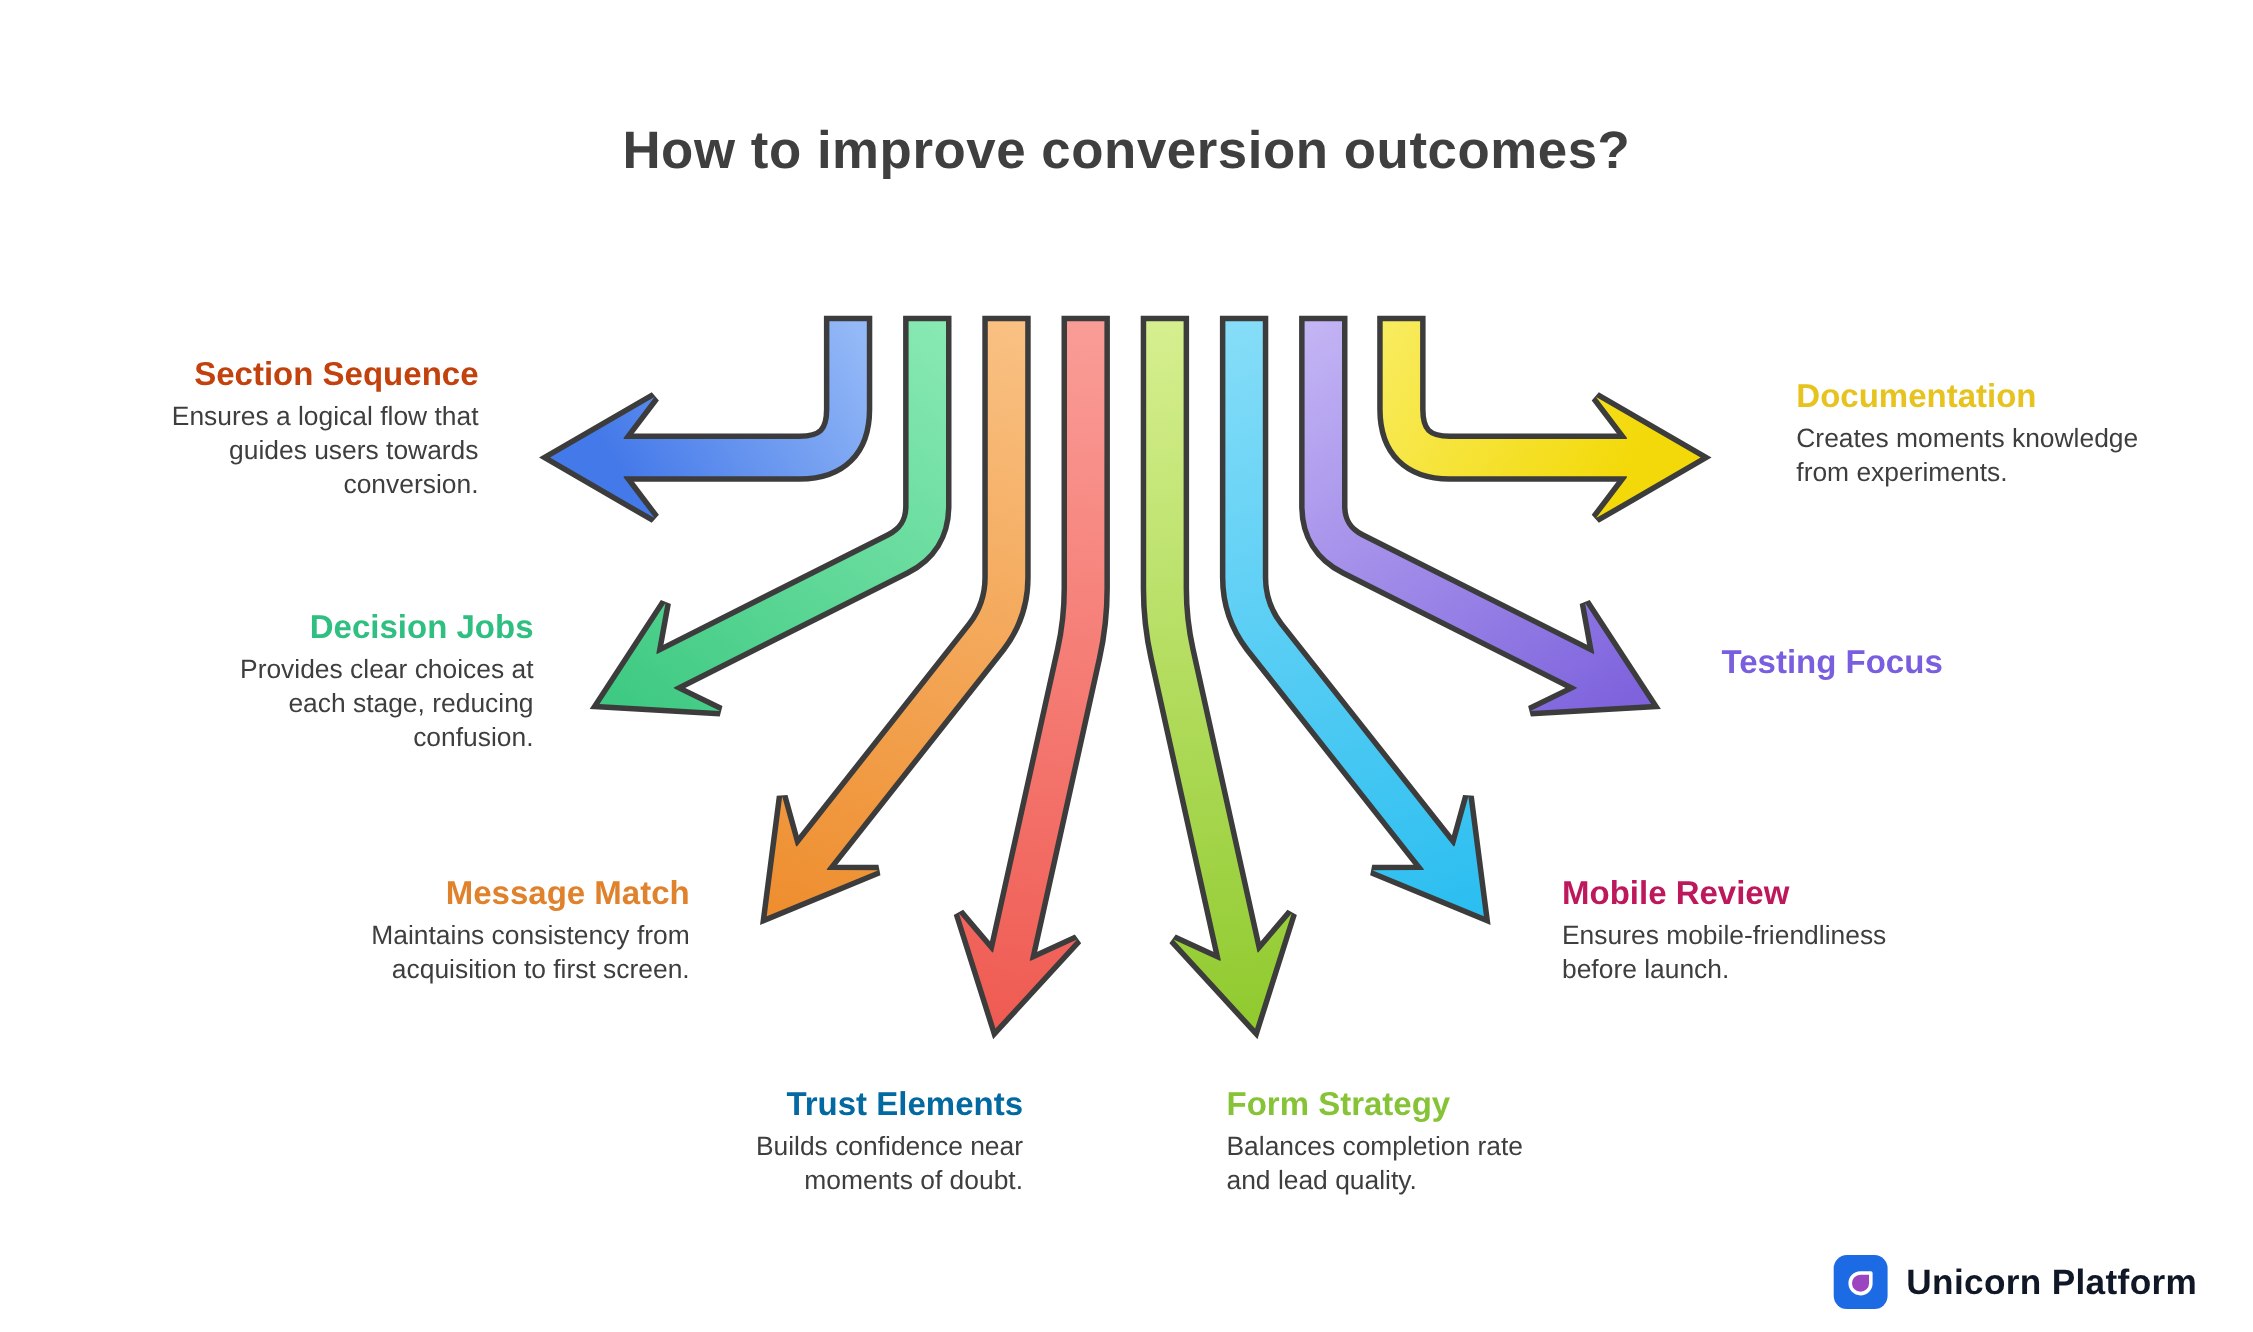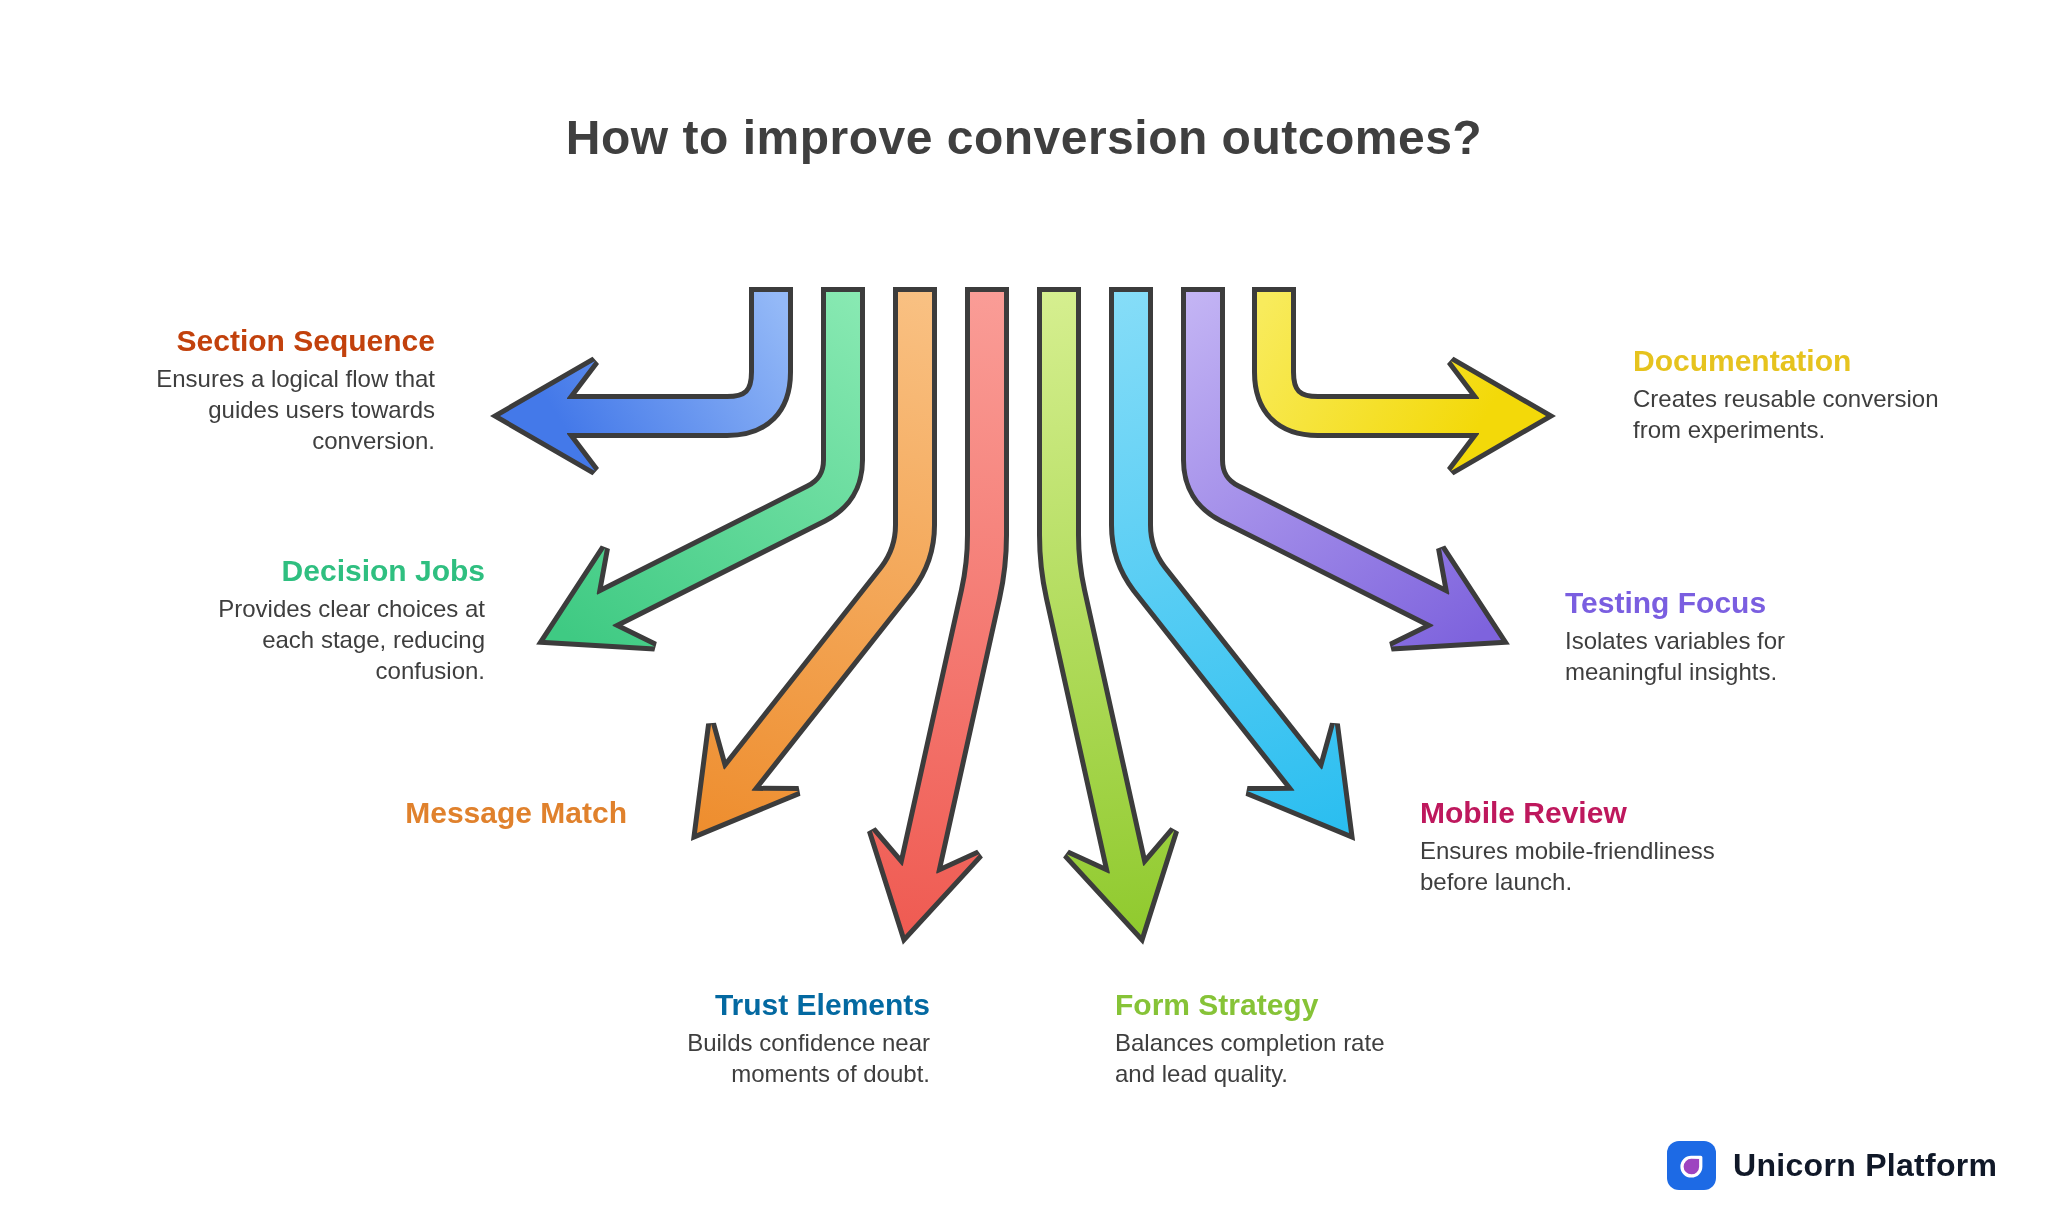--- a/index.html
+++ b/index.html
@@ -135,45 +135,45 @@
     <div class="item-desc">Ensures a logical flow that guides users towards conversion.</div>
   </div>
 
   <div class="card right-aligned pos2">
     <div class="item-title" style="color: rgb(47, 191, 128);">Decision Jobs</div>
     <div class="item-desc">Provides clear choices at each stage, reducing confusion.</div>
   </div>
 
   <div class="card right-aligned pos3">
     <div class="item-title" style="color: rgb(224, 129, 44);">Message Match</div>
+    <div class="item-desc">Maintains consistency from acquisition to first screen.</div>
   </div>
 
   <div class="card right-aligned pos4">
     <div class="item-title" style="color: #0369a1;">Trust Elements</div>
     <div class="item-desc">Builds confidence near moments of doubt.</div>
   </div>
 
   <div class="card left-aligned pos5">
     <div class="item-title" style="color: rgb(134, 195, 55);">Form Strategy</div>
     <div class="item-desc">Balances completion rate and lead quality.</div>
   </div>
 
   <div class="card left-aligned pos6">
     <div class="item-title" style="color: #be185d;">Mobile Review</div>
     <div class="item-desc">Ensures mobile-friendliness before launch.</div>
   </div>
 
   <div class="card left-aligned pos7">
     <div class="item-title" style="color: rgb(122, 94, 224);">Testing Focus</div>
-    <div class="item-desc">Isolates variables for meaningful insights.</div>
   </div>
 
   <div class="card left-aligned pos8">
     <div class="item-title" style="color: rgb(230, 195, 30);">Documentation</div>
-    <div class="item-desc">Creates reusable conversion from experiments.</div>
+    <div class="item-desc">Creates moments knowledge from experiments.</div>
   </div>
 
   <div class="brand">
     <div class="brand-icon">
       <svg width="30" height="30" viewBox="0 0 24 24">
         <path d="M19,5 L19,12.6 A7.5,7.5 0 1 1 11.4,5 Z" fill="#9d44c0" stroke="#ffffff" stroke-width="2.6" stroke-linejoin="round"></path>
       </svg>
     </div>
     <div class="brand-text">Unicorn Platform</div>
   </div>

